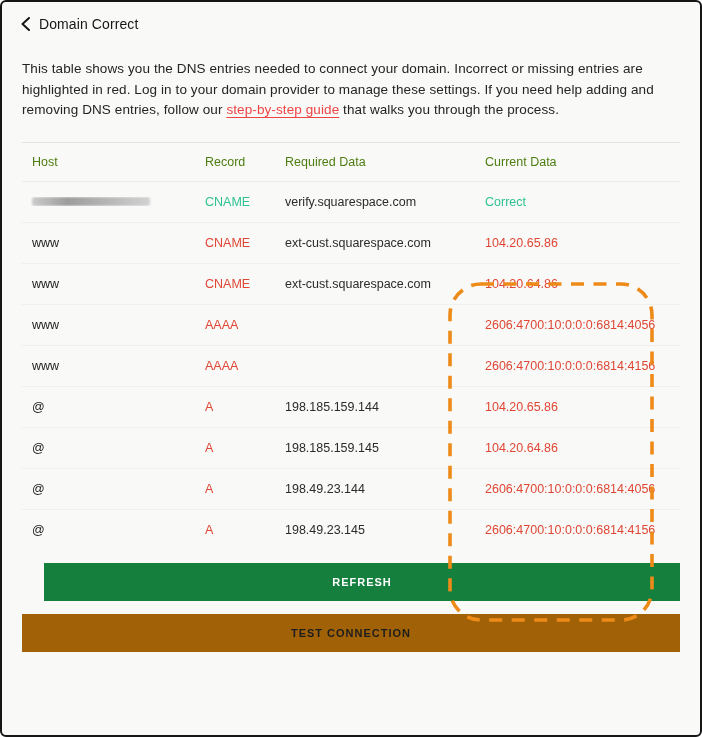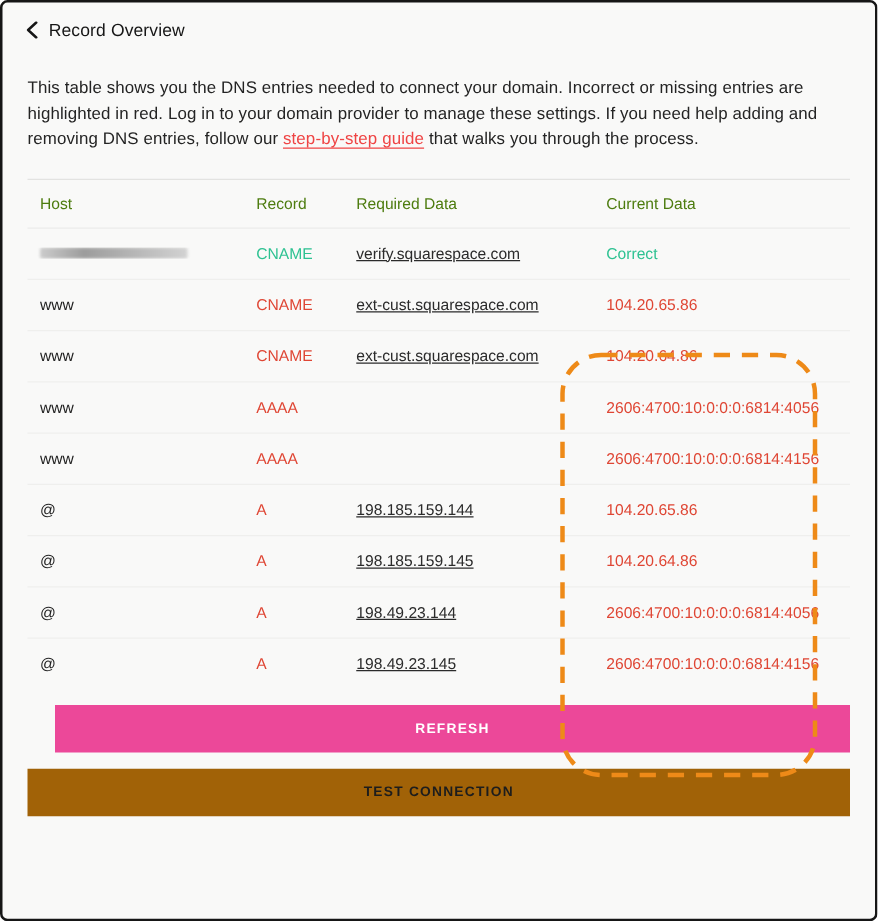--- a/index.html
+++ b/index.html
@@ -66,21 +66,21 @@
     color: #4d7c0f;
   }
   .t-body .t-row {
     height: 41px;
     border-bottom: 1px solid #efefed;
     font-size: 12.5px;
   }
   .t-body .t-row:last-child { border-bottom: none; }
   .t-cell { padding-left: 10px; overflow: hidden; white-space: nowrap; }
   .c-host { color: #232323; }
-  .c-required { color: #2b2b2b; text-decoration: underline; }
+  .c-required { color: #2b2b2b; }
   .ok { color: #2ec292; }
   .error { color: #df4634; }
 
   .redacted-bar {
     width: 118px;
     height: 9px;
     border-radius: 2px;
     background: linear-gradient(90deg, #cccccc, #9c9c9c 30%, #b3b3b3 60%, #d2d2d2);
     filter: blur(1.2px);
   }
@@ -92,21 +92,21 @@
     display: flex;
     align-items: center;
     justify-content: center;
     font-size: 11px;
     font-weight: 700;
     letter-spacing: 1px;
     text-transform: uppercase;
     cursor: pointer;
     user-select: none;
   }
-  .btn-dark { background: #ec4899; color: #ffffff; margin-left: 22px; }
+  .btn-dark { background: #15803d; color: #ffffff; margin-left: 22px; }
   .btn-light { background: #a16207; color: #1d1d1d; margin-top: 13px; }
 
   
   .highlight-overlay {
     position: absolute;
     left: 443px;
     top: 277px;
     width: 212px;
     height: 346px;
     pointer-events: none;
@@ -117,21 +117,21 @@
 
 <div class="frame">
 
   <div class="topbar">
     <span class="back-link">
       <span>
         <svg width="11" height="14" viewBox="0 0 11 14" fill="none">
           <path d="M9 1 L2.5 7 L9 13" stroke="#161616" stroke-width="2" stroke-linecap="round" stroke-linejoin="round"></path>
         </svg>
       </span>
-      <span>Record Overview</span>
+      <span>Domain Correct</span>
     </span>
   </div>
 
 
   <p class="page-desc"><span>This table shows you the DNS entries needed to connect your domain. Incorrect or missing entries are highlighted in red. Log in to your domain provider to manage these settings. If you need help adding and removing DNS entries, follow our </span><a>step-by-step guide</a><span> that walks you through the process.</span></p>
 
   <div class="dns-table">
     <div class="t-row t-head">
       <div class="t-cell">Host</div>
       <div class="t-cell">Record</div>

